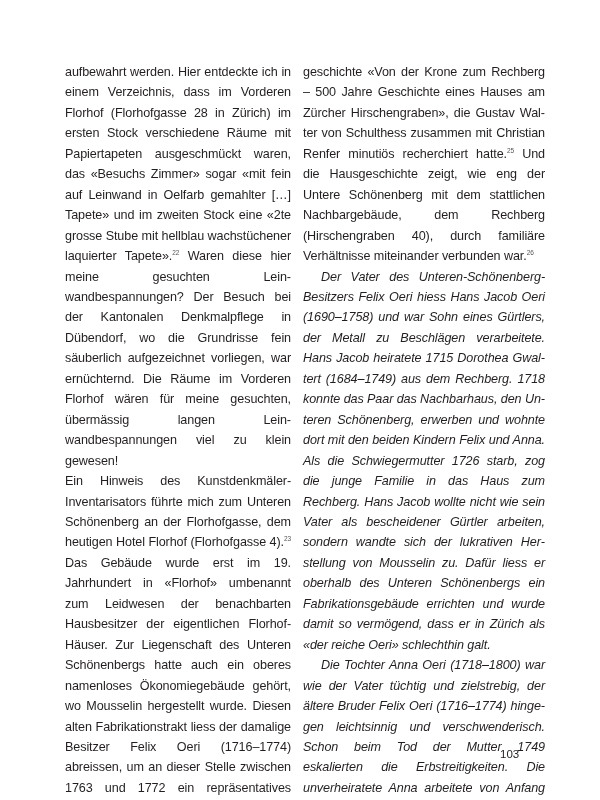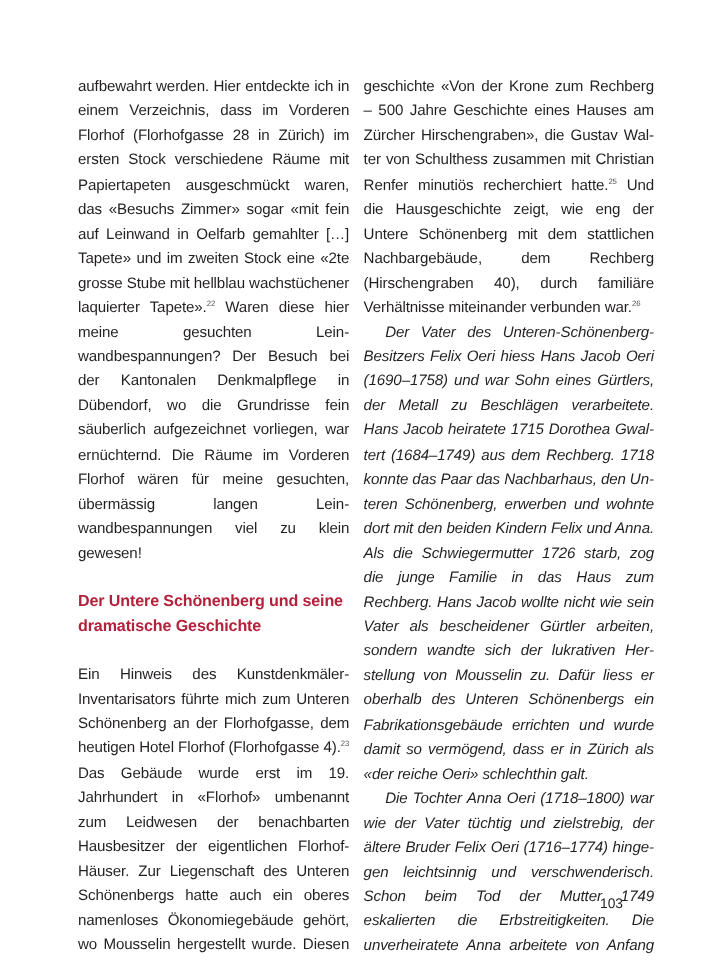--- a/index.html
+++ b/index.html
@@ -23,21 +23,20 @@
   sup { font-size: 6.5px; line-height: 0; vertical-align: 5px; color: #555; }
   .page-number {
     position: absolute; left: 500px; top: 748px; font-size: 11.5px; color: #231f20;
   }
 </style>
 </head>
 <body>
 
 <div class="col left">
   <p><span>aufbewahrt werden. Hier entdeckte ich in einem Verzeichnis, dass im Vorderen Flor­hof (Florhofgasse 28 in Zürich) im ersten Stock verschiedene Räume mit Papiertape­ten ausgeschmückt waren, das «Besuchs Zimmer» sogar «mit fein auf Leinwand in Oelfarb gemahlter […] Tapete» und im zwei­ten Stock eine «2te grosse Stube mit hell­blau wachstüchener laquierter Tapete».</span><sup>22</sup><span> Waren diese hier meine gesuchten Lein­wandbespannungen? Der Besuch bei der Kantonalen Denkmalpflege in Dübendorf, wo die Grundrisse fein säuberlich aufge­zeichnet vorliegen, war ernüchternd. Die Räume im Vorderen Florhof wären für meine gesuchten, übermässig langen Lein­wandbespannungen viel zu klein gewesen!</span></p>
-  <div class="heading">Der Untere Schönenberg und seine dramatische Geschichte</div>
   <p><span>Ein Hinweis des Kunstdenkmäler-Inventari­sators führte mich zum Unteren Schönen­berg an der Florhofgasse, dem heutigen Ho­tel Florhof (Florhofgasse 4).</span><sup>23</sup><span> Das Gebäude wurde erst im 19. Jahrhundert in «Florhof» umbenannt zum Leidwesen der benachbar­ten Hausbesitzer der eigentlichen Florhof-Häuser. Zur Liegenschaft des Unteren Schö­nenbergs hatte auch ein oberes namenloses Ökonomiegebäude gehört, wo Mousselin hergestellt wurde. Diesen alten Fabrikati­onstrakt liess der damalige Besitzer Felix Oeri (1716–1774) abreissen, um an dieser Stelle zwischen 1763 und 1772 ein repräsen­tatives Palais (Florhofgasse 2) zu errichten.</span></p>
 
 </div>
 
 <div class="col right">
   <p><span>geschichte «Von der Krone zum Rechberg – 500 Jahre Geschichte eines Hauses am Zürcher Hirschengraben», die Gustav Wal­ter von Schulthess zusammen mit Chris­tian Renfer minutiös recherchiert hatte.</span><sup>25</sup><span> Und die Hausgeschichte zeigt, wie eng der Untere Schönenberg mit dem stattlichen Nachbargebäude, dem Rechberg (Hirschen­graben 40), durch familiäre Verhältnisse miteinander verbunden war.</span><sup>26</sup></p>
   <p class="indent">Der Vater des Unteren-Schönenberg-Besitzers Felix Oeri hiess Hans Jacob Oeri (1690–1758) und war Sohn eines Gürtlers, der Metall zu Beschlägen verarbeitete. Hans Jacob heiratete 1715 Dorothea Gwal­tert (1684–1749) aus dem Rechberg. 1718 konnte das Paar das Nachbarhaus, den Un­teren Schönenberg, erwerben und wohnte dort mit den beiden Kindern Felix und Anna. Als die Schwiegermutter 1726 starb, zog die junge Familie in das Haus zum Rechberg. Hans Jacob wollte nicht wie sein Vater als bescheidener Gürtler arbeiten, sondern wandte sich der lukrativen Her­stellung von Mousselin zu. Dafür liess er oberhalb des Unteren Schönenbergs ein Fa­brikationsgebäude errichten und wurde damit so vermögend, dass er in Zürich als «der reiche Oeri» schlechthin galt.</p>
   <p class="indent">Die Tochter Anna Oeri (1718–1800) war wie der Vater tüchtig und zielstrebig, der ältere Bruder Felix Oeri (1716–1774) hinge­gen leichtsinnig und verschwenderisch. Schon beim Tod der Mutter 1749 eskalierten die Erbstreitigkeiten. Die unverheiratete Anna arbeitete von Anfang an mit dem Va­ter zusammen, und als er 1758 starb, war sie die grösste Steuerzahlerin der Stadt Zürich. Das Gericht sprach Anna den Rechberg und Felix den Unteren Schönenberg zu; das Ge­schäft wurde halbiert. Die Geschwister hat­ten wohl von klein auf ein gespanntes Ver­hältnis. Dennoch fällt auf, dass beide erst</p>
 </div>
 

